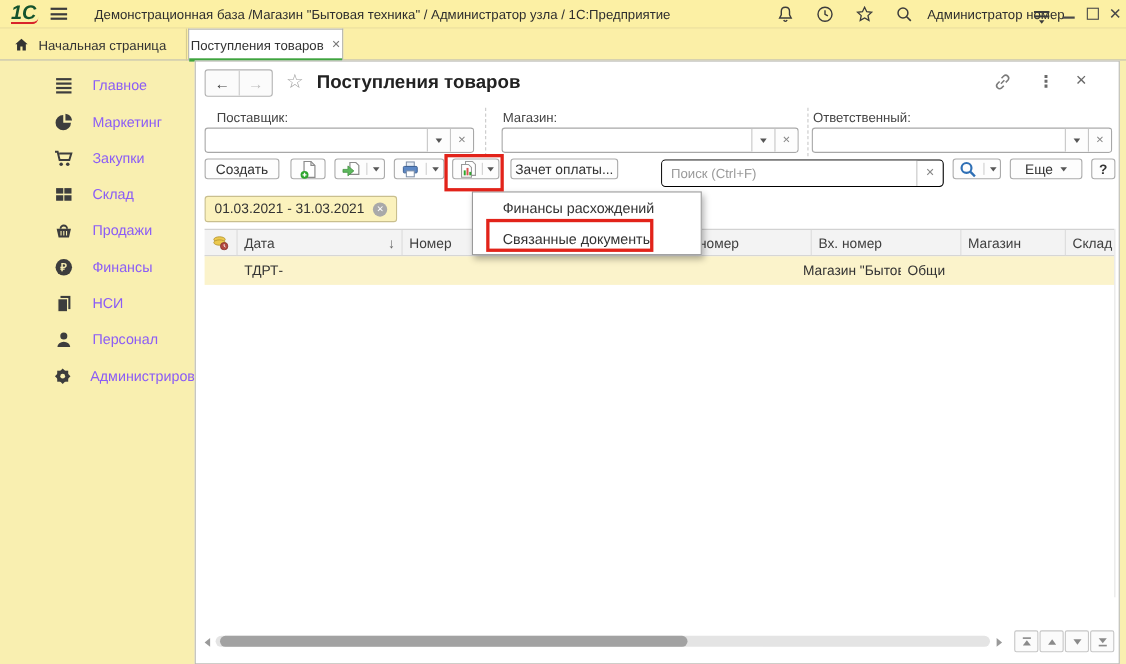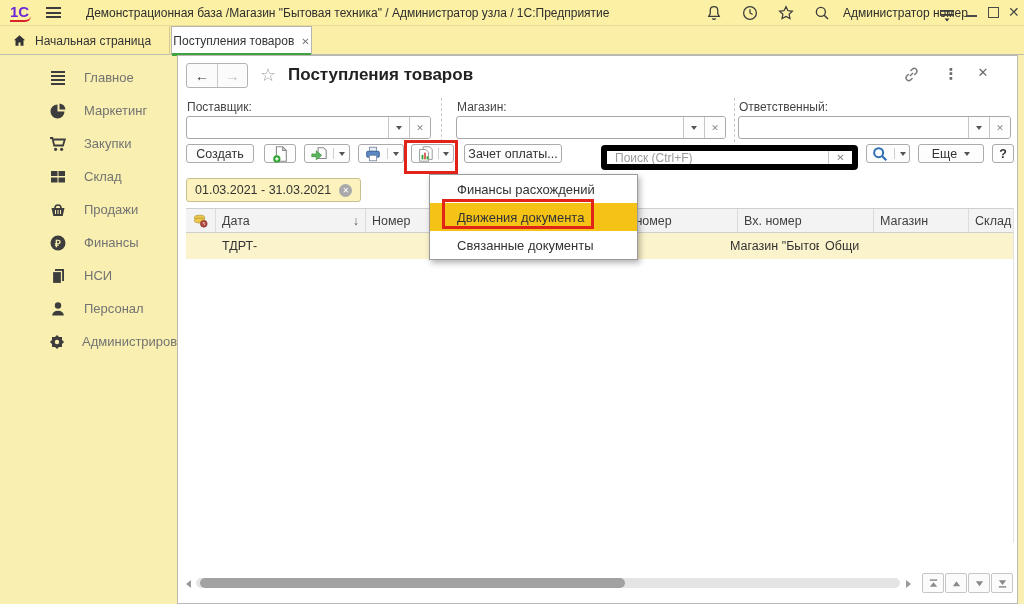--- a/index.html
+++ b/index.html
@@ -2,21 +2,21 @@
 <html><head>
 <meta charset="utf-8">
 <style>
   * { box-sizing: border-box; margin:0; padding:0; }
   html,body { background:#e8e8e8; }
   body { font-family:"Liberation Sans","DejaVu Sans",sans-serif; }
   .app { position:relative; width:1024px; height:604px; background:#f9efb0; overflow:hidden; font-size:12px; color:#333; }
 
   
   .titlebar { position:absolute; left:0; top:0; width:1024px; height:26px; background:#fcf0a4; border-bottom:1px solid #e6da9c; display:flex; align-items:center; }
-  .logo1c { position:absolute; left:10px; top:3px; font-weight:bold; font-size:15px; color:#6d28d9; border-bottom:2px solid #d8232a; border-radius:0 0 6px 0; padding:0 2px 0 0; line-height:17px;}
+  .logo1c { position:absolute; left:10px; top:3px; font-weight:bold; font-style:italic; font-size:18px; color:#14532d; border-bottom:2px solid #d8232a; border-radius:0 0 6px 0; padding:0 2px 0 0; line-height:17px;}
   .burger { position:absolute; left:46px; top:7px; width:15px; }
   .burger i { display:block; height:2px; background:#3c3c3c; margin-bottom:2.6px; }
   .tb-title { position:absolute; left:86px; top:6px; font-size:12px; color:#2e2e2e; white-space:nowrap; }
   .tb-ico { position:absolute; top:4px; width:18px; height:18px; cursor:pointer; }
   .tb-ico svg { width:18px; height:18px; }
   .tb-user { position:absolute; left:843px; top:6px; font-size:12px; color:#2e2e2e; }
   .win-min { position:absolute; left:966px; top:15px; width:11px; height:2px; background:#4a4a4a; cursor:pointer; }
   .win-max { position:absolute; left:988px; top:7px; width:11px; height:11px; border:1.6px solid #4a4a4a; cursor:pointer; }
   .win-close { position:absolute; left:1008px; top:4px; font-size:14px; color:#4a4a4a; cursor:pointer; }
 
@@ -26,21 +26,21 @@
   .tab-home svg { width:15px; height:15px; margin:0 8px 0 12px; }
   .tab-active { position:absolute; left:171px; top:0; width:141px; height:29px; background:#fff; border:1px solid #b5b5ad; border-bottom:none; display:flex; align-items:center; justify-content:center; cursor:pointer; }
   .tab-active .green { position:absolute; left:0; bottom:-1px; width:100%; height:3px; background:#3fa43f; }
   .tab-x { margin-left:7px; font-size:10px; color:#777; }
 
   
   .sidebar { position:absolute; left:0; top:56px; width:170px; bottom:0; background:#f9efb0; }
   .side-item { position:relative; height:33px; display:flex; align-items:center; cursor:pointer; }
   .side-item .sicon { width:20px; height:18px; margin:0 16px 0 48px; display:flex; align-items:center; justify-content:center; }
   .side-item .sicon svg { width:18px; height:18px; }
-  .side-item .slabel { font-size:13px; color:#737373; white-space:nowrap; }
+  .side-item .slabel { font-size:13px; color:#8b5cf6; white-space:nowrap; }
 
   
   .panel { position:absolute; left:177px; top:55px; width:841px; height:549px; background:#fff; border:1px solid #b9b9b2; }
 
   .navgrp { position:absolute; left:8px; top:7px; height:25px; display:flex; border:1px solid #b3b3b3; border-radius:3px; overflow:hidden; background:#fbfbfb; }
   .navgrp .nbtn { width:30px; display:flex; align-items:center; justify-content:center; font-size:14px; cursor:pointer; }
   .navgrp .nbtn + .nbtn { border-left:1px solid #c9c9c9; }
   .hdr-star { position:absolute; left:82px; top:8px; font-size:18px; color:#a0a0a0; cursor:pointer; }
   .pg-title { position:absolute; left:110px; top:9px; font-size:17px; font-weight:600; color:#222; }
   .hdr-ico { position:absolute; top:9px; width:20px; height:20px; cursor:pointer; color:#6a6a6a; text-align:center; }
@@ -48,21 +48,21 @@
   .flt-label { position:absolute; top:44px; font-size:12px; color:#444; }
   .combo { position:absolute; top:60px; height:23px; background:#fff; border:1px solid #a8a8a8; border-radius:3px; display:flex; overflow:hidden; }
   .combo input { flex:1; border:none; outline:none; padding:0 6px; font:12px "Liberation Sans","DejaVu Sans",sans-serif; background:transparent; }
   .combo .seg { width:21px; border-left:1px solid #c6c6c6; display:flex; align-items:center; justify-content:center; cursor:pointer; background:#fdfdfd; color:#888; font-size:9px; }
   .dashsep { position:absolute; top:42px; height:44px; border-left:1px dashed #c9c9c9; }
 
   .btn { position:absolute; top:88px; height:19px; background:#fdfdfd; border:1px solid #ababab; border-radius:3px; display:flex; align-items:center; justify-content:center; font-size:12.5px; color:#333; cursor:pointer; }
   .btn .sep { width:1px; align-self:stretch; background:#d0d0d0; margin:3px 0; }
   .caret { width:0; height:0; border-left:3.5px solid transparent; border-right:3.5px solid transparent; border-top:4px solid #555; }
   .tico svg { width:18px; height:18px; display:block; }
-  .searchbox { position:absolute; left:423px; top:89px; width:257px; height:25px; border:6px solid #000000; border-radius:4px; display:flex; overflow:hidden; background:#fff; }
+  .searchbox { position:absolute; left:423px; top:89px; width:257px; height:25px; border:1px solid #000000; border-radius:4px; display:flex; overflow:hidden; background:#fff; }
   .searchbox input { flex:1; border:none; outline:none; padding:0 8px; font:12px "Liberation Sans","DejaVu Sans",sans-serif; }
   .searchbox input::placeholder { color:#9a9a9a; }
   .searchbox .seg { width:24px; border-left:1px solid #c6c6c6; display:flex; align-items:center; justify-content:center; color:#888; font-size:10px; cursor:pointer; }
 
   .chip { position:absolute; left:8px; top:122px; height:24px; padding:0 8px; background:#fbf2bd; border:1px solid #c9bf8e; border-radius:3px; display:flex; align-items:center; font-size:12.5px; color:#333; cursor:pointer; }
   .chip .rm { margin-left:8px; width:13px; height:13px; border-radius:50%; background:#a9a9a9; color:#fff; font-size:8px; display:flex; align-items:center; justify-content:center; cursor:pointer; }
 
   .tbl-head { position:absolute; left:8px; top:152px; width:827px; height:25px; background:#f3f3f3; border-top:1px solid #cfcfcf; border-bottom:1px solid #cfcfcf; display:flex; font-size:12.5px; color:#3f3f3f; }
   .th { border-right:1px solid #dcdcdc; display:flex; align-items:center; padding:0 6px; overflow:hidden; white-space:nowrap; }
   .tbl-row { position:absolute; left:8px; top:177px; width:827px; height:26px; background:#fbf3cb; display:flex; font-size:12.5px; color:#333; cursor:pointer; }
@@ -249,21 +249,21 @@
     <div class="hdr-ico" style="left:723px">
       <svg viewBox="0 0 24 24" width="19" height="19">
           <path d="M10 14l4-4" stroke="#7a7a7a" stroke-width="1.8" fill="none"></path>
           <path d="M8.5 11.5L6 14a3.4 3.4 0 0 0 4.8 4.8l2.5-2.5" stroke="#7a7a7a" stroke-width="1.8" fill="none"></path>
           <path d="M15.5 12.5L18 10a3.4 3.4 0 0 0-4.8-4.8l-2.5 2.5" stroke="#7a7a7a" stroke-width="1.8" fill="none"></path>
         </svg>
     </div>
     <div class="hdr-ico" style="left:763px;font-size:15px;font-weight:bold">⋮</div>
     <div class="hdr-ico" style="left:795px;font-size:13px">✕</div>
 
-    <label class="flt-label" style="left:9px">Поставщик:</label>
+    <label class="flt-label" style="left:19px">Поставщик:</label>
     <div class="combo" style="left:8px;width:245px">
       <input style="">
       <span class="seg">
           <span class="caret"></span>
         </span>
       <span class="seg">✕</span>
     </div>
     <div class="dashsep" style="left:263px"></div>
     <label class="flt-label" style="left:279px">Магазин:</label>
     <div class="combo" style="left:278px;width:270px">
@@ -400,21 +400,20 @@
           <span>Магазин "Бытова…</span>
         </div>
       <div class="td" style="flex:1">
           <span>Общи</span>
         </div>
     </div>
     <div class="tbl-edge"></div>
 
     <div class="menu">
       <div class="mi">Финансы расхождений</div>
-      <div class="mi hl">Движения документа</div>
       <div class="mi">Связанные документы</div>
     </div>
 
     <div class="annot" style="left:226px;top:84px;width:54px;height:34px"></div>
     <div class="annot" style="left:264px;top:143px;width:152px;height:30px"></div>
 
     <div class="scr-arrow" style="left:8px;border-top:4px solid transparent;border-bottom:4px solid transparent;border-right:5px solid #9a9a9a"></div>
     <div class="hscroll-track">
       <div class="hscroll-thumb"></div>
     </div>

